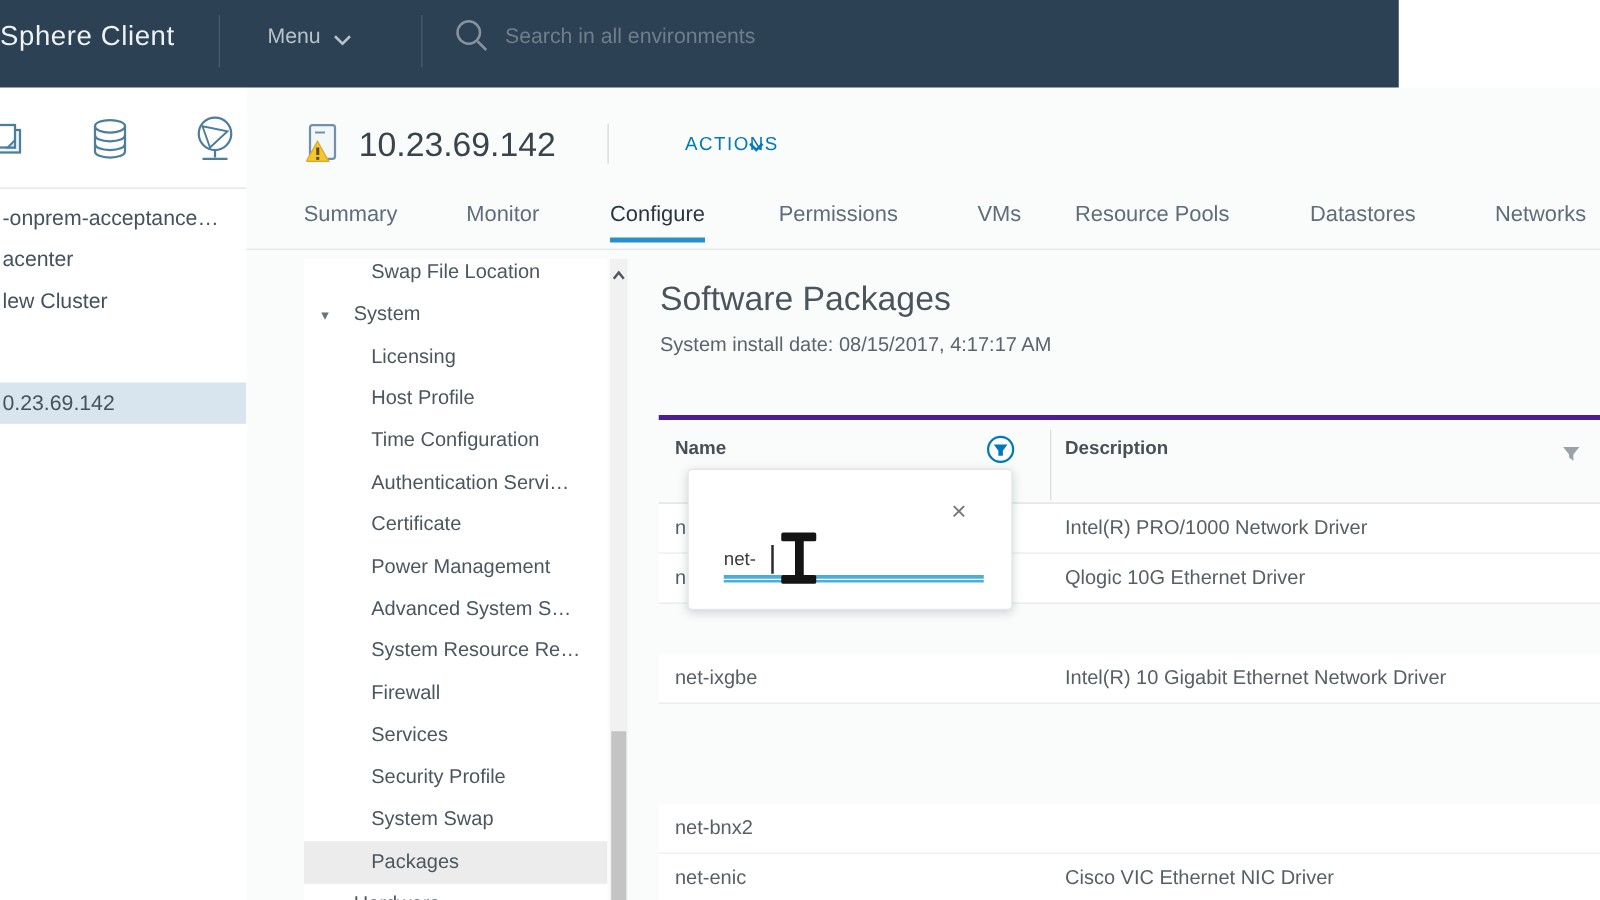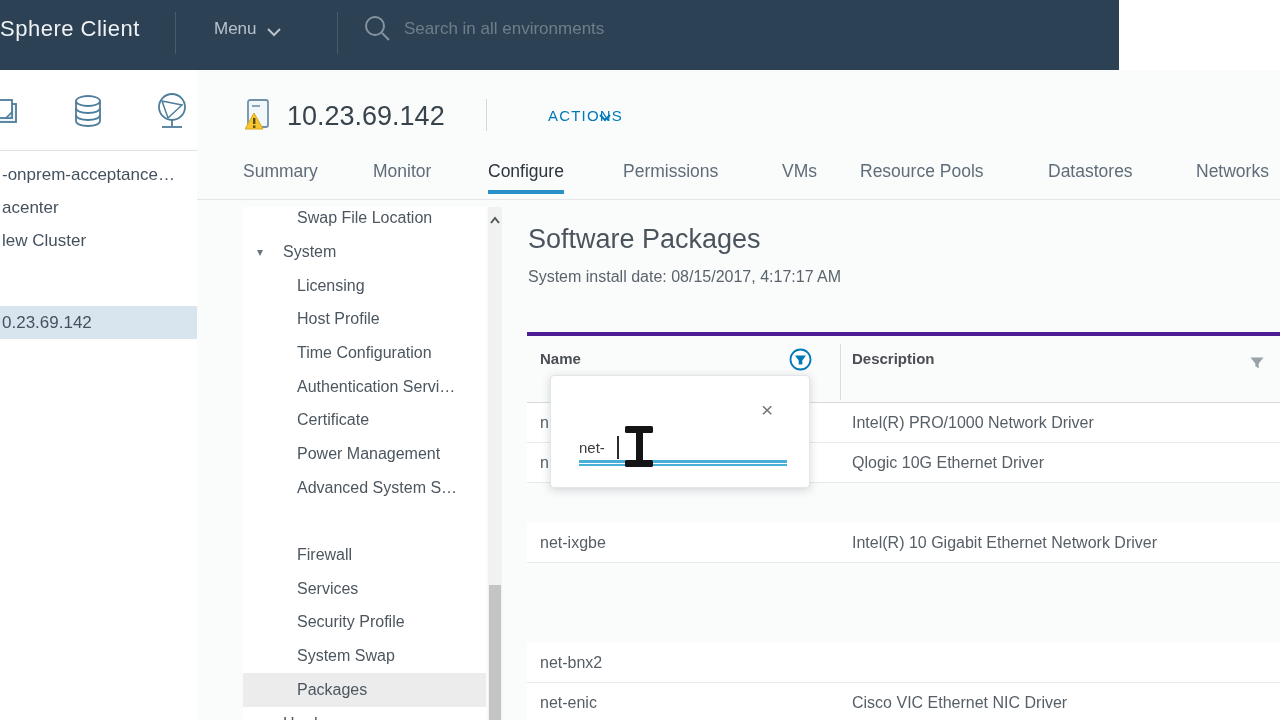--- a/index.html
+++ b/index.html
@@ -162,20 +162,21 @@
 <div class="abs" id="config-nav">
   <div class="abs nav-item" style="top:-6px;"><span class="lbl-child">Swap File Location</span></div>
   <div class="abs nav-item" style="top:28px;"><span class="sect-arrow">▾</span><span class="lbl-section">System</span></div>
   <div class="abs nav-item" style="top:62px;"><span class="lbl-child">Licensing</span></div>
   <div class="abs nav-item" style="top:95px;"><span class="lbl-child">Host Profile</span></div>
   <div class="abs nav-item" style="top:129px;"><span class="lbl-child">Time Configuration</span></div>
   <div class="abs nav-item" style="top:163px;"><span class="lbl-child">Authentication Servi…</span></div>
   <div class="abs nav-item" style="top:196px;"><span class="lbl-child">Certificate</span></div>
   <div class="abs nav-item" style="top:230px;"><span class="lbl-child">Power Management</span></div>
   <div class="abs nav-item" style="top:264px;"><span class="lbl-child">Advanced System S…</span></div>
+  <div class="abs nav-item" style="top:297px;"><span class="lbl-child">System Resource Re…</span></div>
   <div class="abs nav-item" style="top:331px;"><span class="lbl-child">Firewall</span></div>
   <div class="abs nav-item" style="top:365px;"><span class="lbl-child">Services</span></div>
   <div class="abs nav-item" style="top:432px;"><span class="lbl-child">System Swap</span></div>
   <div class="abs nav-item" style="top:398px;"><span class="lbl-child">Security Profile</span></div>
   <div class="abs nav-item selected" style="top:466px;"><span class="lbl-child">Packages</span></div>
   <div class="abs nav-item" style="top:500px;"><span class="lbl-section">Hardware</span></div>
 </div>
 
 <div class="abs" id="nav-scrollbar">
   <svg id="nav-scroll-up" width="12" height="10">

